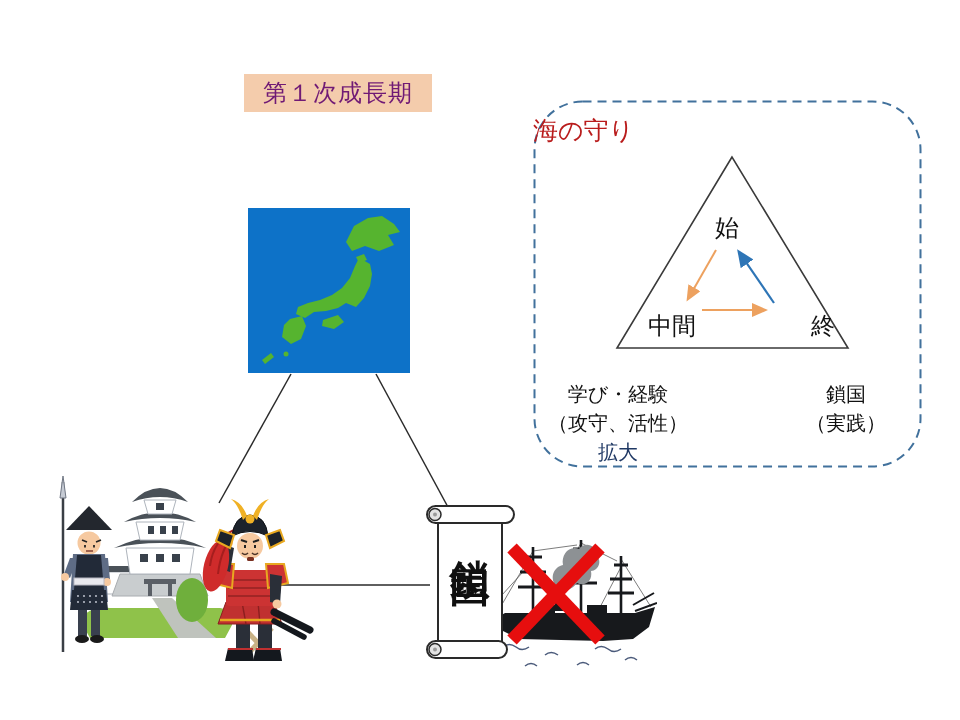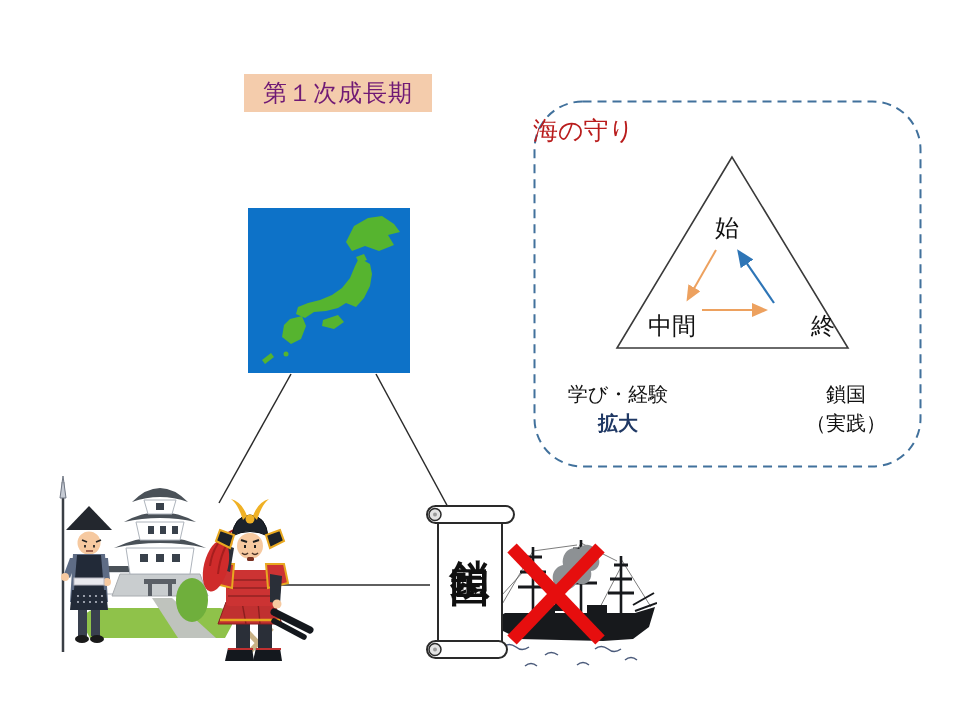--- a/index.html
+++ b/index.html
@@ -33,21 +33,21 @@
   .panel-border { left:0; top:0; width:389px; height:368px; }
   .panel-title { left:0; top:14px; width:100%; text-align:left; font-size:25px; color:#b91c1c; }
   .tri-svg { left:58px; top:46px; width:282px; height:216px; }
   .vlabel { font-size:24px; color:#111; white-space:nowrap; transform:translate(-50%,-50%); }
   .v-start { left:194px; top:128px; }
   .v-mid   { left:139px; top:226px; }
   .v-end   { left:290px; top:226px; }
   .note { top:280px; width:170px; text-align:center; font-size:20px; line-height:29px; color:#111; }
   .note-left  { left:0px; }
   .note-right { left:228px; }
-  .note .accent { color:#1F3864; font-weight:bold; }
+  .note .accent { color:#1F3864; font-weight:normal; }
 
   
   .scene { left:20px; top:470px; width:295px; height:200px; }
   .scroll { left:424px; top:502px; width:93px; height:164px; }
   .scroll svg { display:block; width:100%; height:100%; }
   .scroll-text {
     left:50%; top:26px; transform:translateX(-50%);
     writing-mode:vertical-rl; text-orientation:upright;
     font-family:"DejaVu Serif","Liberation Serif",serif;
     font-weight:bold; font-size:40px; letter-spacing:10px; color:#101010;
@@ -103,20 +103,21 @@
     <line x1="111" y1="164" x2="174" y2="164" stroke="#EDA15F" stroke-width="2" marker-end="url(#ah-o)"></line>
     <line x1="183" y1="157" x2="148" y2="106" stroke="#2E75B6" stroke-width="2.2" marker-end="url(#ah-b)"></line>
   </svg>
 
   <div class="abs vlabel v-start">始</div>
   <div class="abs vlabel v-mid">中間</div>
   <div class="abs vlabel v-end">終</div>
 
   <div class="abs note note-left">
     <div>学び・経験</div>
+    <div>（攻守、活性）</div>
     <div class="accent">拡大</div>
   </div>
   <div class="abs note note-right">
     <div>鎖国</div>
     <div>（実践）</div>
   </div>
 </div>
 
 <svg class="abs scene" viewBox="0 0 295 200">
 

